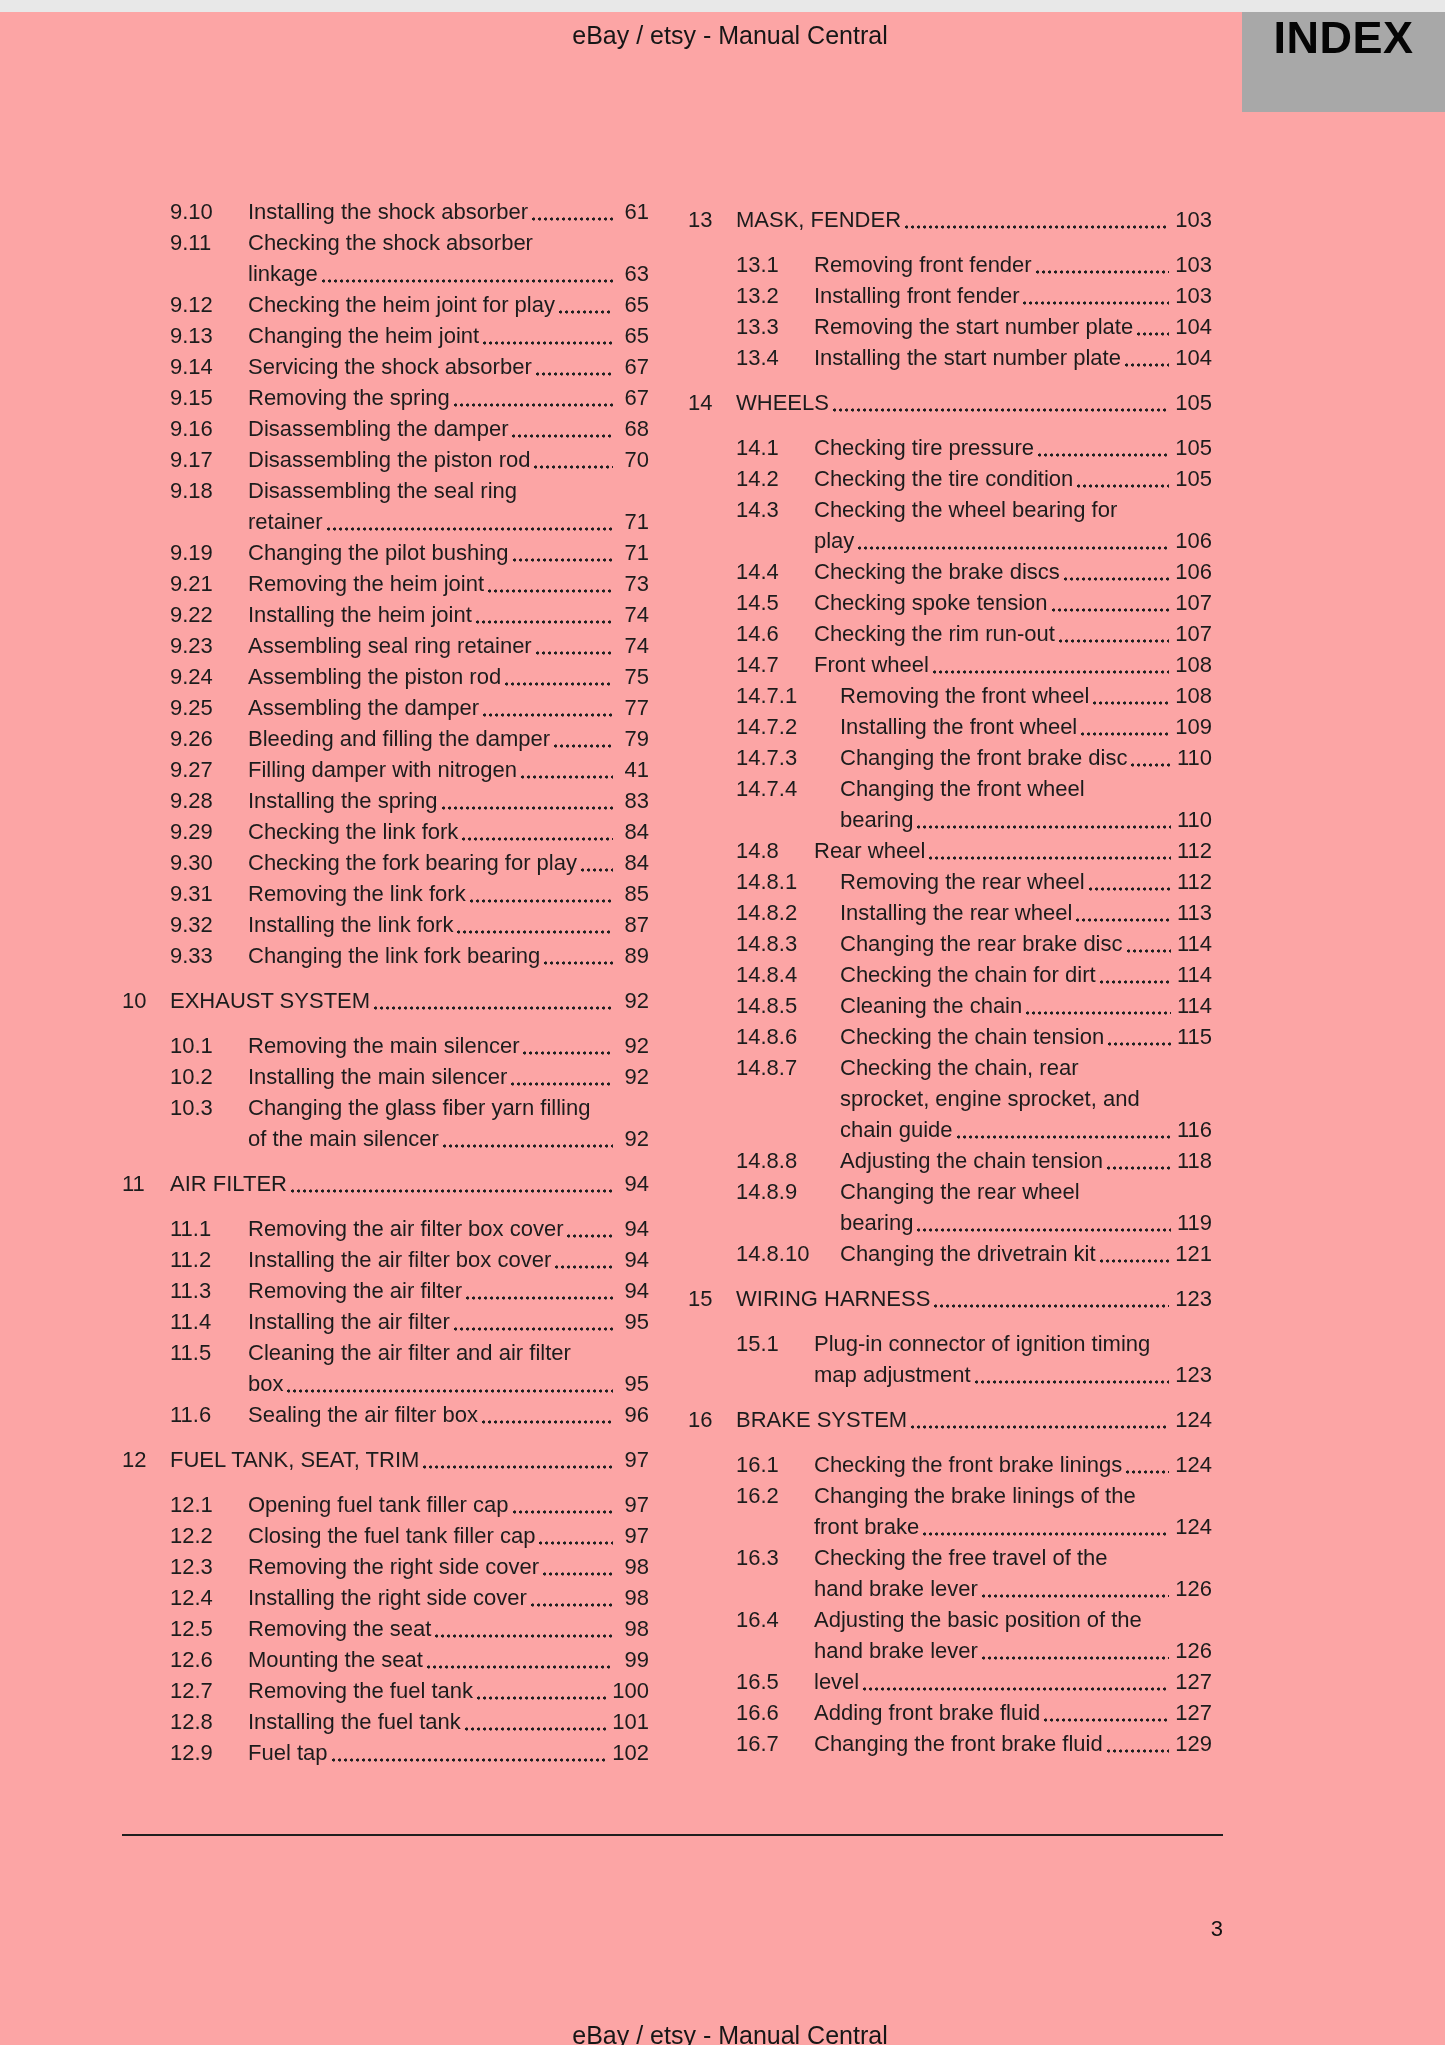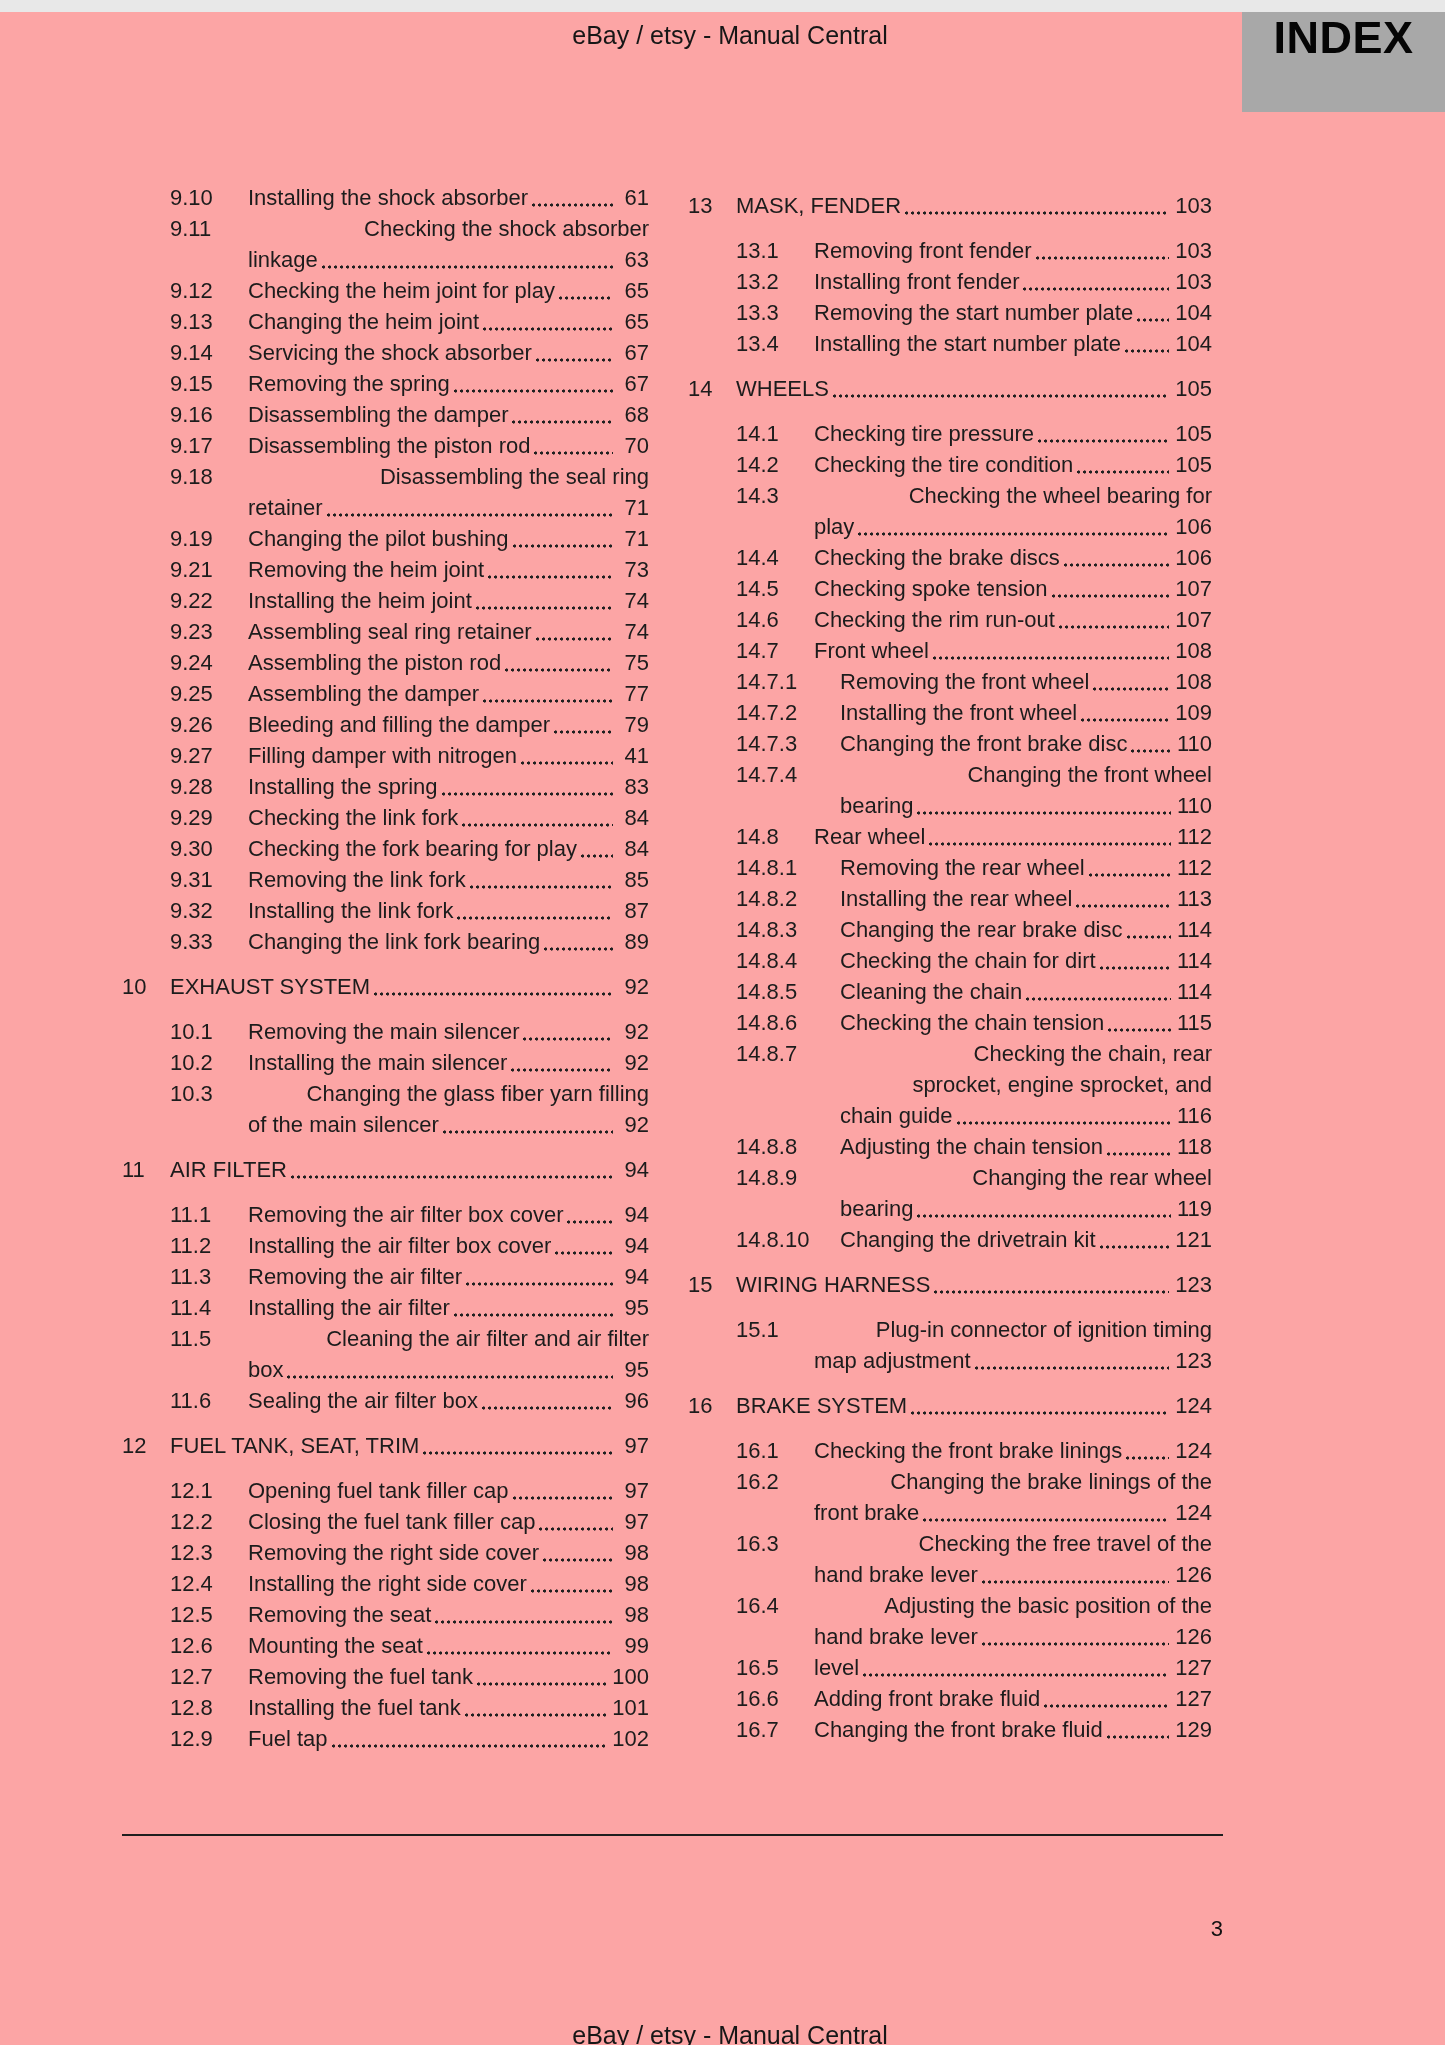--- a/index.html
+++ b/index.html
@@ -3,34 +3,34 @@
 <meta charset="utf-8">
 <style>
   html,body{margin:0;padding:0;background:#e8e8e8;}
   .page{position:relative;width:1445px;height:2045px;background:#fca5a5;overflow:hidden;
         font-family:"Liberation Sans","DejaVu Sans",sans-serif;color:#1c1c1c;margin:12px auto;}
   .doc-title{position:absolute;top:8px;left:0;width:1460px;text-align:center;
              font-size:25px;line-height:30px;color:#161616;}
   .index-tab{position:absolute;top:0;left:1242px;width:203px;height:100px;background:#a8a8a8;
              display:flex;align-items:flex-start;justify-content:center;}
   .index-tab span{font-size:45px;font-weight:bold;color:#050505;letter-spacing:.5px;}
-  .toc{position:absolute;top:170px;left:122px;display:flex;}
+  .toc{position:absolute;top:184px;left:122px;display:flex;}
   .toc-col.left{width:527px;margin-right:39px;}
   .toc-col.right{width:524px;}
   .toc-row{display:flex;font-size:22px;line-height:31px;}
   .toc-row.section{margin:14px 0;}
   .toc-col > .toc-row.section:first-child{margin-top:8px;justify-content:space-between;}
   .toc-num{flex:0 0 auto;}
   .section .toc-num{width:48px;}
   .item.lvl1{padding-left:48px;}
   .item.lvl1 .toc-num{width:78px;}
   .item.lvl2{padding-left:48px;}
   .item.lvl2 .toc-num{width:104px;}
   .toc-body{flex:1 1 auto;min-width:0;display:block;}
-  .title-pre{white-space:pre-line;text-align:right;}
+  .title-pre{white-space:pre-line;}
   .last-row{display:flex;}
   .toc-title{flex:0 0 auto;}
   .toc-leader{flex:1 1 6px;min-width:6px;align-self:flex-end;height:4px;margin:0 6px 6px 4px;
               background-image:radial-gradient(circle at 1.7px 2px,#202020 1.35px,transparent 1.8px);
               background-size:6px 4px;background-repeat:repeat-x;}
   .toc-page{flex:0 0 auto;min-width:30px;text-align:right;}
   .footer-rule{position:absolute;top:1822px;left:122px;width:1101px;height:2px;background:#1f1f1f;}
   .page-number{position:absolute;top:1901px;left:122px;width:1101px;text-align:right;
                font-size:22px;line-height:31px;color:#111;}
   .doc-footer{position:absolute;top:2008px;left:0;width:1460px;text-align:center;

